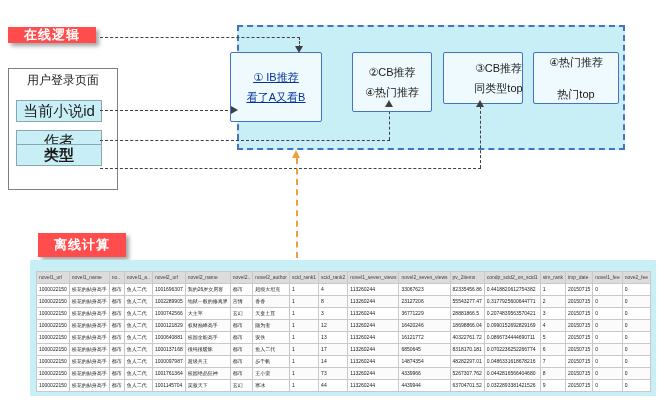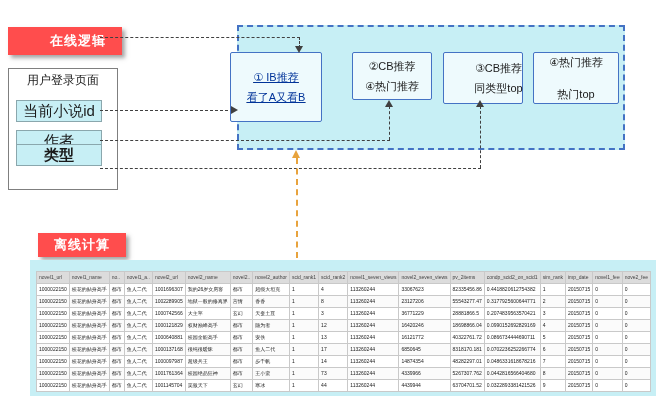--- a/index.html
+++ b/index.html
@@ -41,21 +41,21 @@
   .dash-v.orange{border-left:2px dashed #e8a33d;}
   .arr{width:0;height:0;z-index:6;}
   .arr.down{border-left:4.5px solid transparent;border-right:4.5px solid transparent;border-top:7px solid #404040;}
   .arr.right{border-top:4.5px solid transparent;border-bottom:4.5px solid transparent;border-left:7px solid #404040;}
   .arr.up{border-left:4.5px solid transparent;border-right:4.5px solid transparent;border-bottom:7px solid #404040;}
   .arr.up.orange{border-bottom:8px solid #e8a33d;}
 </style>
 </head>
 <body>
 
-<div class="abs red-label" style="left:8px;top:27px;width:88px;height:28px;padding-left:26px;">在线逻辑</div>
+<div class="abs red-label" style="left:8px;top:27px;width:88px;height:16px;">在线逻辑</div>
 
 <div class="abs login-panel" style="left:8px;top:68px;width:108px;height:120px;">
   <div class="login-title">用户登录页面</div>
 </div>
 <div class="abs login-item" style="left:16px;top:100px;width:84px;height:20px;">当前小说id</div>
 <div class="abs login-item" style="left:16px;top:130px;width:84px;height:20px;">作者</div>
 <div class="abs login-item" style="left:16px;top:144px;width:84px;height:20px;font-weight:bold;">类型</div>
 
 <div class="abs top-container" style="left:237px;top:25px;width:388px;height:125px;"></div>
 
@@ -74,21 +74,21 @@
 <div class="abs dash-v" style="left:480px;top:106px;height:62px;"></div>
 <div class="abs arr up" style="left:476px;top:100px;"></div>
 
 <div class="abs dash-v orange" style="left:296px;top:158px;height:100px;"></div>
 <div class="abs arr up orange" style="left:292px;top:150px;"></div>
 
 <div class="abs rec-box linked" style="left:230px;top:52px;width:92px;height:70px;text-decoration:underline;">
   <div class="l1">① IB推荐</div>
   <div class="l2">看了A又看B</div>
 </div>
-<div class="abs rec-box" style="left:352px;top:52px;width:80px;height:48px;">
+<div class="abs rec-box" style="left:352px;top:52px;width:80px;height:60px;">
   <div class="l1">②CB推荐</div>
   <div class="l2">④热门推荐</div>
 </div>
 <div class="abs rec-box" style="left:443px;top:52px;width:80px;height:52px;padding-left:31px;">
   <div class="l1">③CB推荐</div>
   <div class="l2">同类型top</div>
 </div>
 <div class="abs rec-box" style="left:533px;top:52px;width:86px;height:52px;gap:17px;">
   <div class="l1">④热门推荐</div>
   <div class="l2">热门top</div>

